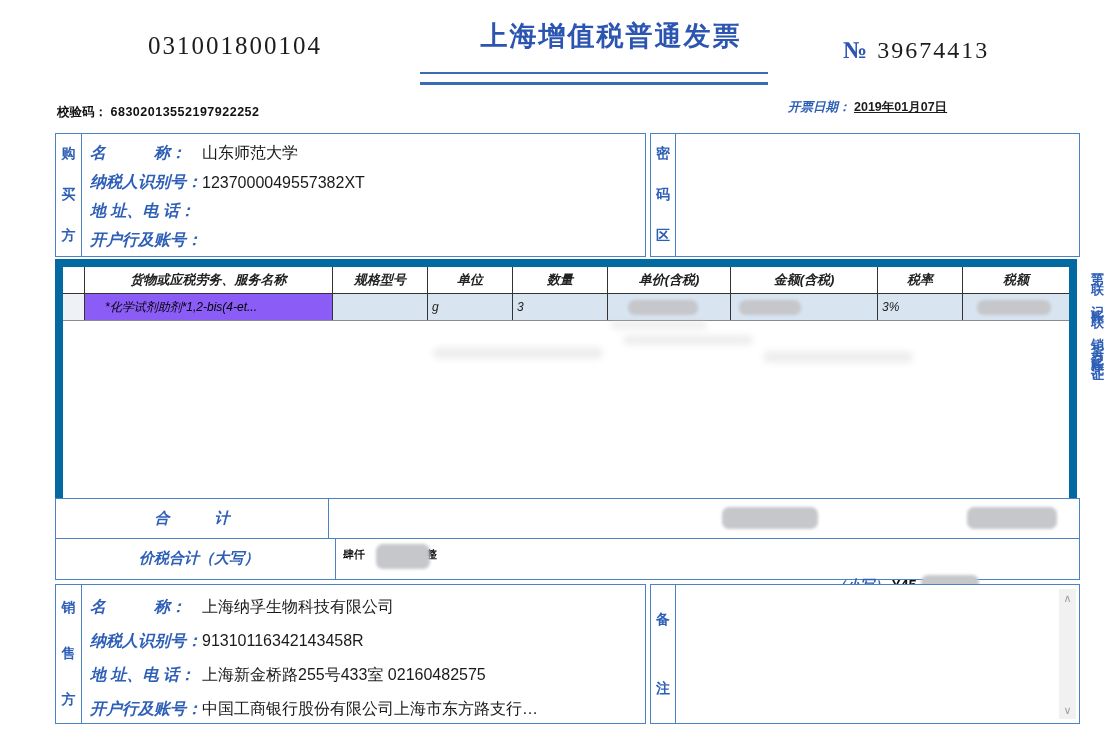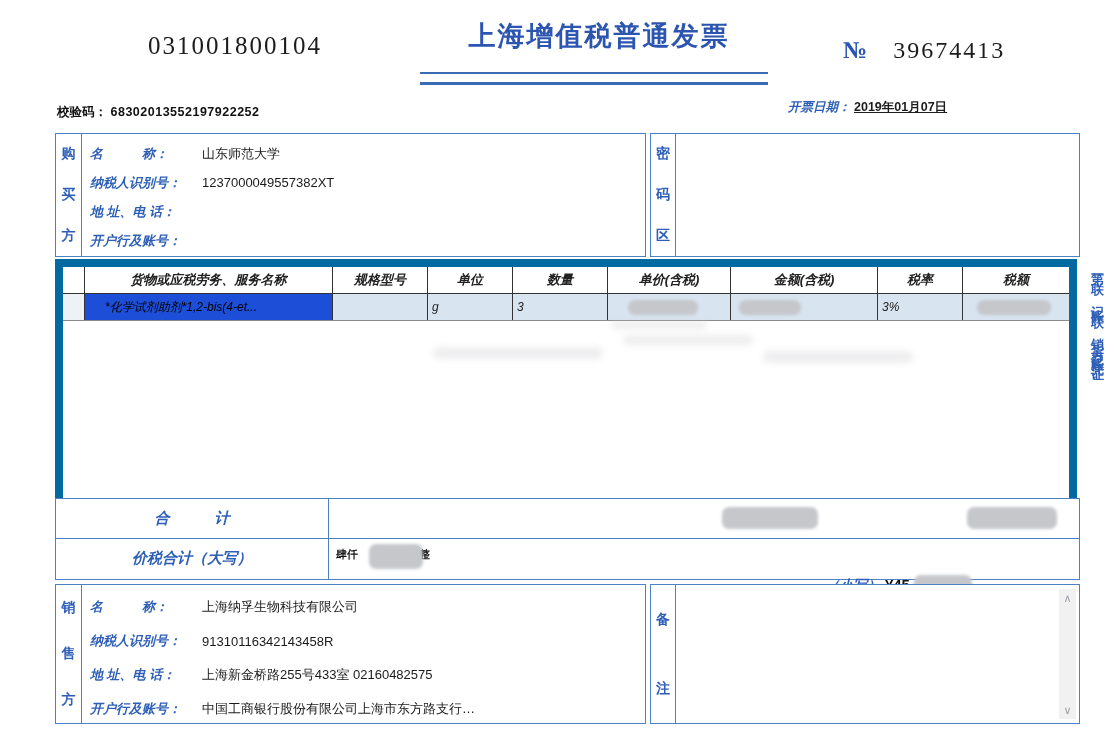--- a/index.html
+++ b/index.html
@@ -3,70 +3,70 @@
 <meta charset="utf-8">
 <style>
   html,body{margin:0;padding:0;background:#fff;}
   .page{position:relative;width:1114px;height:730px;background:#fff;overflow:hidden;
         font-family:"Liberation Sans","DejaVu Sans",sans-serif;color:#222;}
   .abs{position:absolute;}
 
   
   .inv-code{left:148px;top:32px;font-family:"Liberation Serif","DejaVu Serif",serif;
             font-size:25px;letter-spacing:2px;color:#1c1c1c;}
-  .title{left:424px;top:18px;width:350px;text-align:center;font-size:27px;font-weight:bold;
+  .title{left:436px;top:18px;width:350px;text-align:center;font-size:27px;font-weight:bold;
          color:#2b55b0;letter-spacing:2px;}
   .title-underline{left:420px;top:72px;width:348px;height:8px;
          border-top:2px solid #3a6cb5;border-bottom:3px solid #3a6cb5;}
   .no-wrap{left:843px;top:36px;font-size:24px;}
   .no-sym{color:#2b55b0;font-weight:bold;font-family:"Liberation Serif",serif;}
-  .no-num{color:#1c1c1c;font-family:"Liberation Serif","DejaVu Serif",serif;letter-spacing:2px;margin-left:26px;}
+  .no-num{color:#1c1c1c;font-family:"Liberation Serif","DejaVu Serif",serif;letter-spacing:2px;margin-left:10px;}
   .check-line{left:57px;top:104px;font-size:12.5px;color:#111;font-weight:bold;}
   .check-val{font-weight:bold;letter-spacing:.5px;}
   .date-line{left:788px;top:99px;font-size:12.5px;}
   .lbl-blue{color:#2e5fb7;font-weight:bold;font-style:italic;}
   .date-val{color:#1c1c1c;font-weight:bold;text-decoration:underline;}
 
   
   .bluebox{border:1.5px solid #4a82c4;box-sizing:border-box;}
   .party-col{display:flex;flex-direction:column;justify-content:space-around;align-items:center;
              color:#2e5fb7;font-weight:bold;font-size:14px;}
   .party-box{display:flex;}
   .pcol-inner{width:25px;border-right:1.5px solid #4a82c4;display:flex;flex-direction:column;
               justify-content:space-around;align-items:center;color:#2e5fb7;font-weight:bold;font-size:14px;}
   .fields{flex:1;padding:5px 0 0 8px;}
-  .frow{height:29px;display:flex;align-items:center;font-size:13px;}
+  .frow{height:29px;display:flex;align-items:center;font-size:16px;}
   .frow-tall{height:34px;}
   .flabel{color:#2e5fb7;font-weight:bold;font-style:italic;width:112px;flex:none;}
   .fvalue{color:#1a1a1a;}
 
   
   .items{left:55px;top:259px;width:1022px;height:239px;border:8px solid #0369a1;
          box-sizing:border-box;background:#fff;font-style:italic;}
   .trow{display:flex;box-sizing:border-box;}
   .thead{height:27px;border-bottom:1px solid #333;font-size:13px;font-weight:bold;}
   .tbodyrow{height:27px;border-bottom:1px solid #8a8a8a;font-size:12px;background:#d8e4f0;}
   .cell{box-sizing:border-box;border-right:1px solid #333;display:flex;align-items:center;
         padding:0 4px;overflow:hidden;white-space:nowrap;}
   .cell.hd{justify-content:center;padding:0 2px;}
   .cell:last-child{border-right:none;}
   .c-sel{width:22px;}  .c-name{width:248px;} .c-spec{width:95px;} .c-unit{width:85px;}
   .c-qty{width:95px;} .c-price{width:123px;} .c-amt{width:147px;} .c-rate{width:85px;} .c-tax{flex:1;}
   .sel-cell{background:#eef1f5;}
-  .name-hl{background:#1d4ed8;color:#000;padding-left:20px;}
+  .name-hl{background:#8b5cf6;color:#000;padding-left:20px;}
   .tbody-empty{position:relative;height:181px;background:#fff;}
 
   .blur{display:inline-block;background:#c5c7cb;border-radius:7px;filter:blur(1.5px);}
   .smudge{position:absolute;background:#cfcfd3;opacity:.35;filter:blur(3px);border-radius:8px;}
 
   
   .sumrow{left:55px;top:498px;width:1025px;height:41px;border:1.5px solid #4a82c4;
           box-sizing:border-box;position:absolute;display:flex;}
   .grandrow{left:55px;top:538px;width:1025px;height:42px;border:1.5px solid #4a82c4;border-top:none;
-          box-sizing:border-box;position:absolute;display:flex;}
+          box-sizing:border-box;position:absolute;display:flex;padding-left:7px;}
   .tot-label{width:272px;flex:none;border-right:1.5px solid #4a82c4;display:flex;align-items:center;
              justify-content:center;color:#2e5fb7;font-weight:bold;font-size:15px;font-style:italic;}
   .tot-body{flex:1;position:relative;}
   .cn-amount{position:absolute;left:7px;top:9px;font-size:11px;color:#111;font-weight:bold;}
   .cn-suffix{margin-left:50px;}
   .cn-blur{position:absolute;left:40px;top:6px;width:54px;height:25px;}
   .small-wrap{position:absolute;left:496px;top:9px;font-size:14px;margin-top:28px;}
   .small-lbl{color:#2e5fb7;font-weight:bold;font-style:italic;}
   .small-val{color:#111;font-size:15px;font-weight:bold;}
 

